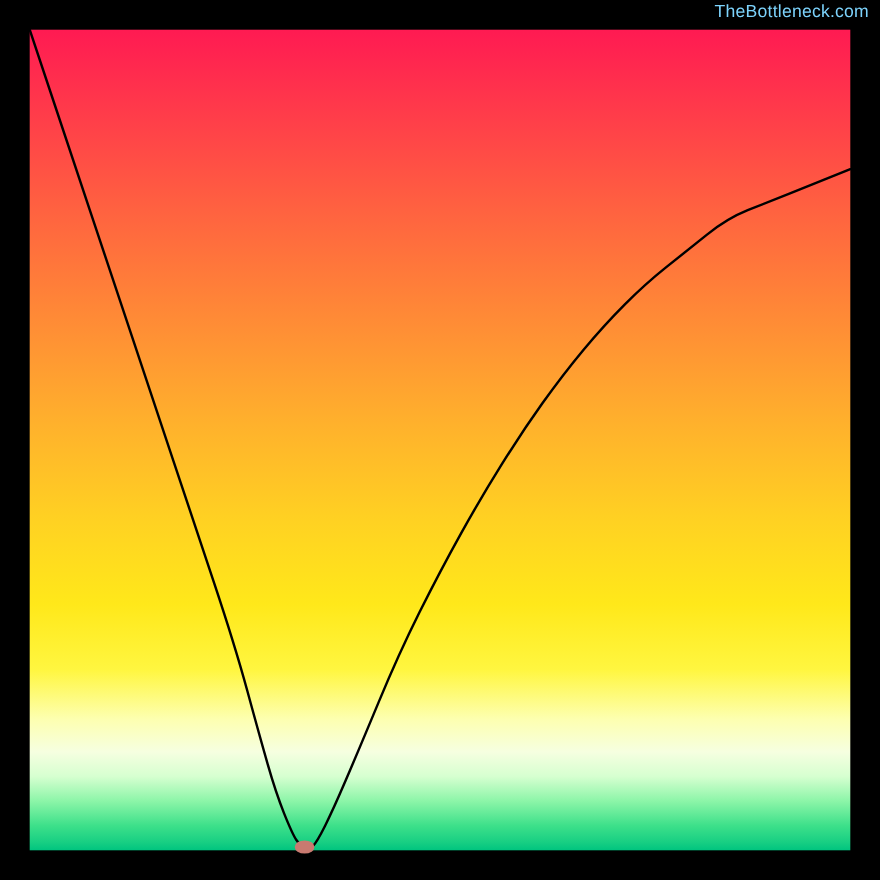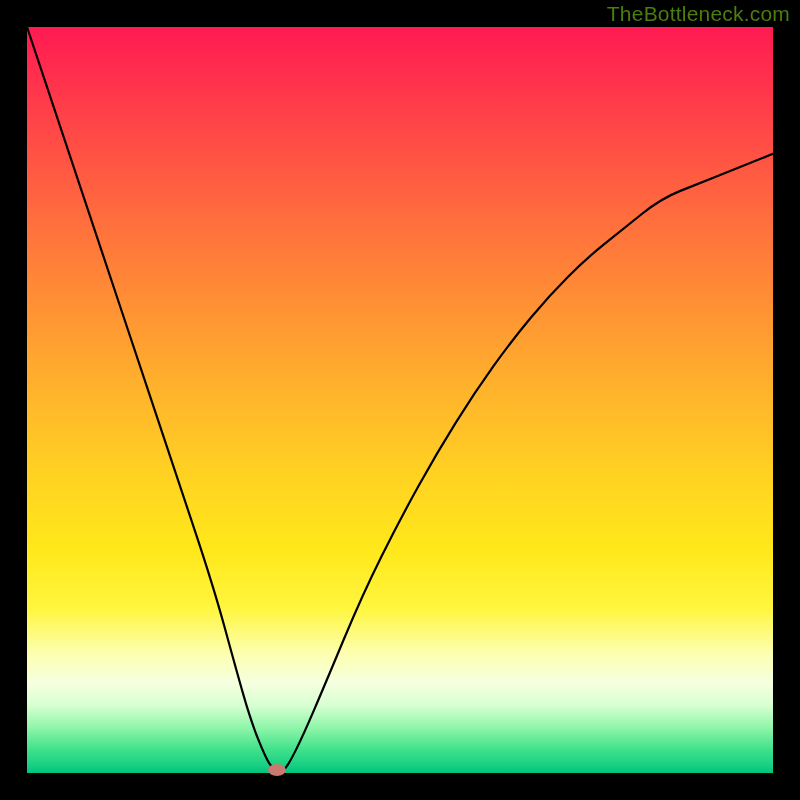--- a/index.html
+++ b/index.html
@@ -58,22 +58,22 @@
     stroke-linejoin: round;
   }
   .marker {
     fill: #c97a70;
     stroke: none;
   }
   .watermark {
     position: absolute;
     top: 2px;
     right: 10px;
-    color: #4d7c0f;
-    font-size: 21px;
+    color: #7dd3fc;
+    font-size: 16px;
     letter-spacing: 0.2px;
     user-select: none;
     text-align: center;
   }
 </style>
 </head>
 <body>
 
 <div class="frame">
 

